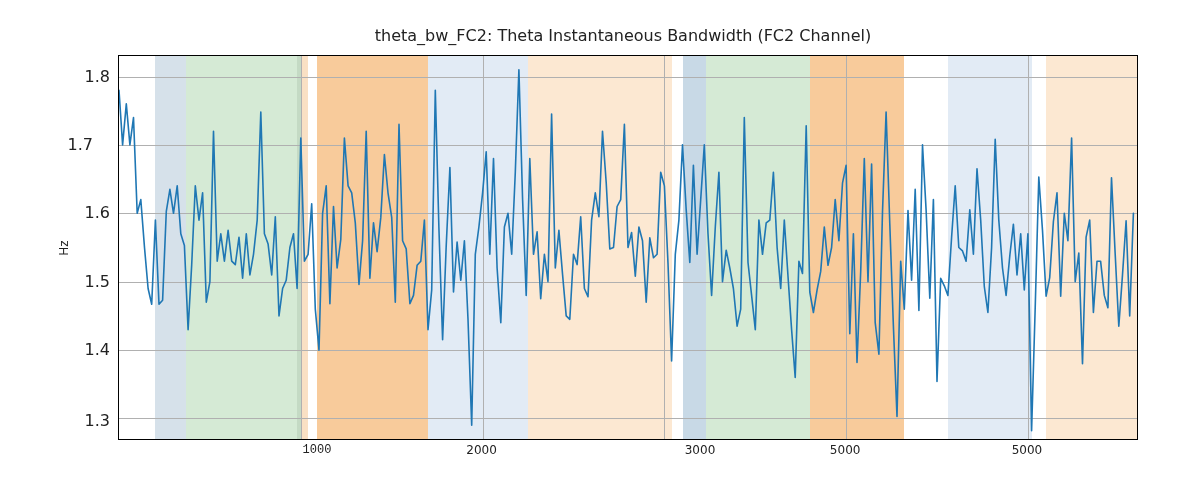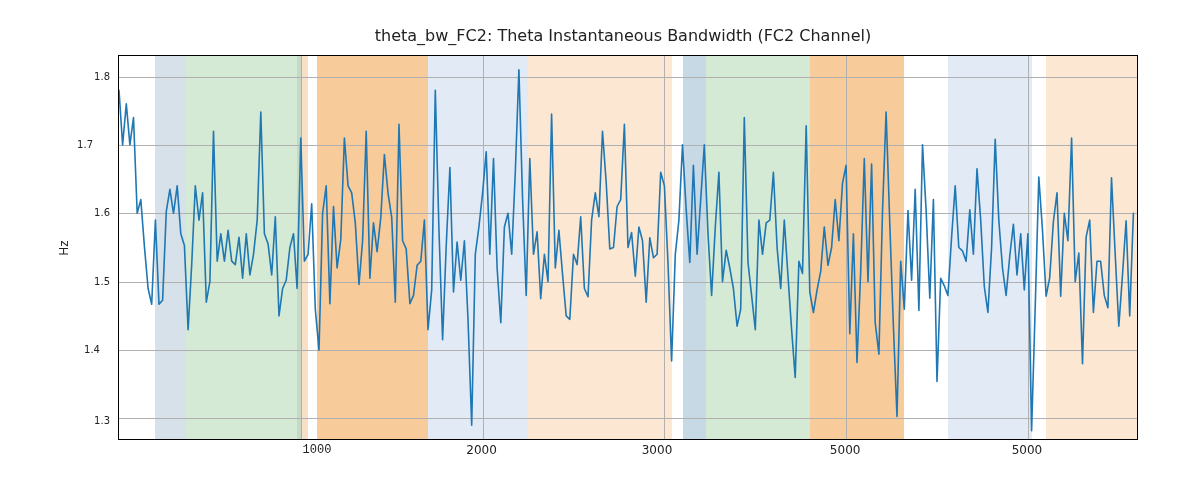--- a/index.html
+++ b/index.html
@@ -59,21 +59,21 @@
   }
   .tick-x {
     position: absolute;
     top: 443px;
     font-size: 12px;
     color: #222;
     transform: translateX(-50%);
   }
   .tick-y {
     position: absolute;
-    font-size: 10px;
+    font-size: 16px;
     color: #222;
     transform: translateY(-50%);
     text-align: right;
     width: 36px;
   }
   .xlabel {
     position: absolute;
     top: 462px;
     left: 118px;
     width: 1020px;
@@ -140,27 +140,27 @@
       <div class="gridline-h" style="top: 88.9107px;"></div>
       <div class="gridline-h" style="top: 20.5179px;"></div>
       <svg class="plotline" id="plotsvg" width="1018" height="383">
       <polyline id="series-path" fill="none" stroke="#1f77b4" stroke-width="1.6" stroke-linejoin="round" stroke-linecap="round" points="0.0,34.2 3.6,88.9 7.3,47.9 10.9,88.9 14.5,61.6 18.2,157.3 21.8,143.6 25.5,191.5 29.1,232.5 32.7,248.3 36.4,164.1 40.0,248.3 43.6,244.2 47.3,155.3 50.9,133.4 54.5,157.3 58.2,129.9 61.8,177.8 65.4,189.4 69.1,273.6 72.7,208.6 76.3,129.9 80.0,164.1 83.6,136.8 87.3,246.2 90.9,225.7 94.5,75.2 98.2,205.2 101.8,177.8 105.4,205.2 109.1,174.4 112.7,205.2 116.3,208.6 120.0,181.2 123.6,222.3 127.3,177.8 130.9,218.9 134.5,198.3 138.2,164.1 141.8,56.1 145.4,177.8 149.1,188.1 152.7,218.9 156.3,160.7 160.0,259.9 163.6,232.5 167.2,224.3 170.9,191.5 174.5,177.8 178.1,232.5 181.8,82.1 185.4,205.2 189.1,198.3 192.7,147.7 196.3,253.1 200.0,294.1 203.6,157.3 207.2,129.9 210.9,247.6 214.5,150.5 218.1,212.0 221.8,183.3 225.4,82.1 229.1,129.9 232.7,136.8 236.3,166.9 240.0,228.4 243.6,184.7 247.2,75.2 250.9,222.3 254.5,166.9 258.1,195.6 261.8,161.4 265.4,98.5 269.0,136.8 272.7,161.4 276.3,246.2 280.0,68.4 283.6,184.7 287.2,192.9 290.9,247.6 294.5,239.4 298.1,209.3 301.8,205.2 305.4,164.1 309.0,273.6 312.7,233.9 316.3,34.2 319.9,171.7 323.6,283.8 327.2,190.1 330.9,111.5 334.5,236.0 338.1,186.0 341.8,224.3 345.4,184.7 349.0,263.3 352.7,369.3 356.3,198.3 359.9,171.0 363.6,136.8 367.2,95.8 370.8,198.3 374.5,102.6 378.1,212.0 381.8,266.7 385.4,171.0 389.0,157.3 392.7,198.3 396.3,116.3 399.9,13.7 403.6,143.6 407.2,239.4 410.8,102.6 414.5,198.3 418.1,175.8 421.7,242.8 425.4,198.3 429.0,225.7 432.6,58.1 436.3,212.0 439.9,174.4 443.6,218.9 447.2,259.9 450.8,263.3 454.5,198.3 458.1,208.6 461.7,160.7 465.4,232.5 469.0,240.7 472.6,164.1 476.3,136.8 479.9,160.7 483.5,75.2 487.2,126.5 490.8,192.9 494.5,191.5 498.1,150.5 501.7,143.6 505.4,68.4 509.0,191.5 512.6,176.5 516.3,220.2 519.9,171.0 523.5,184.7 527.2,246.2 530.8,181.9 534.5,201.8 538.1,198.3 541.7,116.3 545.4,129.9 549.0,207.2 552.6,305.0 556.3,198.3 559.9,164.1 563.5,88.9 567.2,153.9 570.8,206.5 574.4,109.4 578.1,198.3 581.7,143.6 585.3,88.9 589.0,177.8 592.6,239.4 596.3,171.0 599.9,116.3 603.5,225.7 607.2,194.2 610.8,212.0 614.4,232.5 618.1,270.2 621.7,253.1 625.3,61.6 629.0,206.5 632.6,239.4 636.3,273.6 639.9,164.1 643.5,198.3 647.2,166.9 650.8,164.1 654.4,116.3 658.1,191.5 661.7,232.5 665.3,164.1 669.0,220.2 672.6,273.6 676.2,321.4 679.9,205.2 683.5,217.5 687.2,69.8 690.8,236.0 694.4,256.5 698.1,233.9 701.7,215.4 705.3,171.0 709.0,209.3 712.6,191.5 716.2,143.6 719.9,184.7 723.5,127.2 727.1,109.4 730.8,277.7 734.4,177.8 738.0,306.4 741.7,215.4 745.3,102.6 749.0,225.7 752.6,108.1 756.2,266.7 759.9,298.2 763.5,155.9 767.1,56.1 770.8,168.2 774.4,270.2 778.0,360.4 781.7,205.2 785.3,253.1 789.0,154.6 792.6,224.3 796.2,133.4 799.9,254.4 803.5,88.9 807.1,153.9 810.8,242.1 814.4,143.6 818.0,325.5 821.7,222.3 825.3,229.8 828.9,239.4 832.6,181.2 836.2,129.9 839.8,191.5 843.5,194.9 847.1,205.2 850.8,153.9 854.4,198.3 858.0,112.8 861.7,164.1 865.3,230.5 868.9,256.5 872.6,191.5 876.2,83.4 879.8,164.1 883.5,212.0 887.1,239.4 890.8,199.7 894.4,168.2 898.0,218.9 901.7,177.8 905.3,233.9 908.9,177.8 912.6,374.8 916.2,251.7 919.8,121.1 923.5,174.4 927.1,240.1 930.7,221.6 934.4,165.5 938.0,136.8 941.7,240.1 945.3,157.3 948.9,184.7 952.6,82.1 956.2,225.7 959.8,197.0 963.5,307.8 967.1,181.2 970.7,164.1 974.4,256.5 978.0,205.2 981.6,205.2 985.3,239.4 988.9,251.7 992.5,121.7 996.2,198.3 999.8,270.2 1003.5,218.9 1007.1,164.8 1010.7,259.9 1014.4,157.3"></polyline>
     </svg>
   </div>
 
   <div id="xtick-layer">
       <div class="tick-x" style="left: 317px; font-family: Liberation Mono, monospace;">1000</div>
       <div class="tick-x" style="left: 481.571px;">2000</div>
-      <div class="tick-x" style="left: 657px;">3000</div>
+      <div class="tick-x" style="left: 700px;">3000</div>
       <div class="tick-x" style="left: 845.143px;">5000</div>
       <div class="tick-x" style="left: 1026.93px;">5000</div>
     </div>
   <div id="ytick-layer">
       <div class="tick-y" style="left: 74px; top: 420px;">1.3</div>
-      <div class="tick-y" style="left: 74px; top: 349.089px; text-align: center;">1.4</div>
+      <div class="tick-y" style="left: 74px; top: 349.089px;">1.4</div>
       <div class="tick-y" style="left: 74px; top: 280.696px;">1.5</div>
       <div class="tick-y" style="left: 74px; top: 212.304px;">1.6</div>
       <div class="tick-y" style="left: 57px; top: 143.911px;">1.7</div>
       <div class="tick-y" style="left: 74px; top: 75.5179px;">1.8</div>
     </div>
 
 
 </div>
 
 </body></html>

